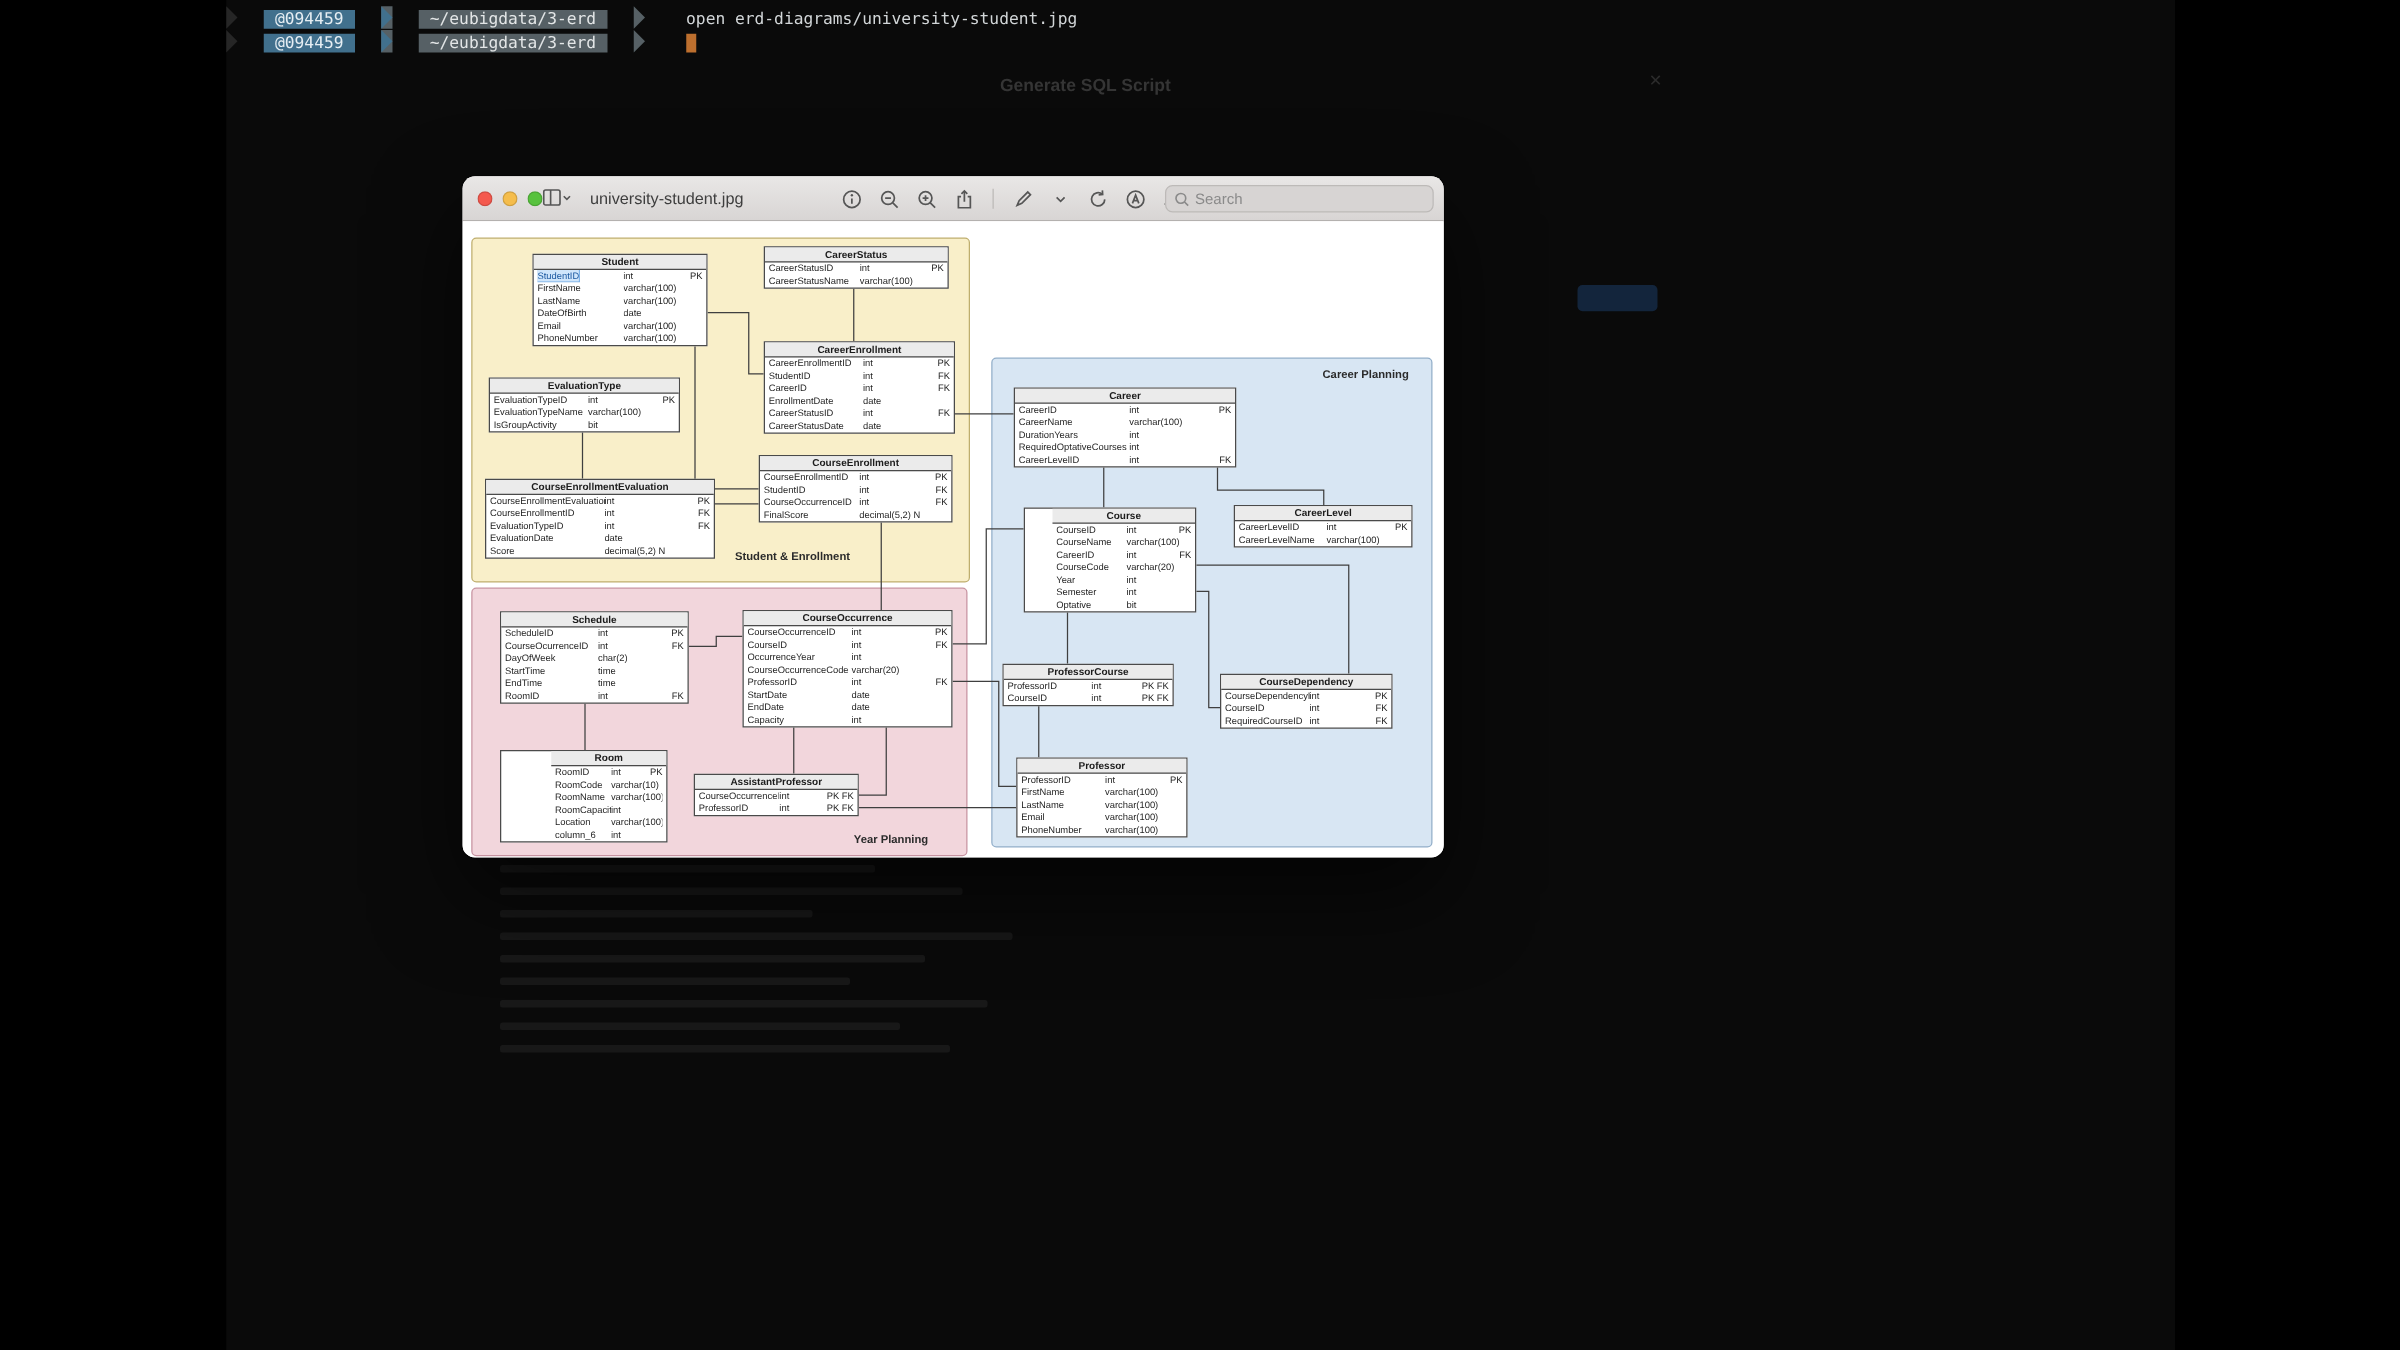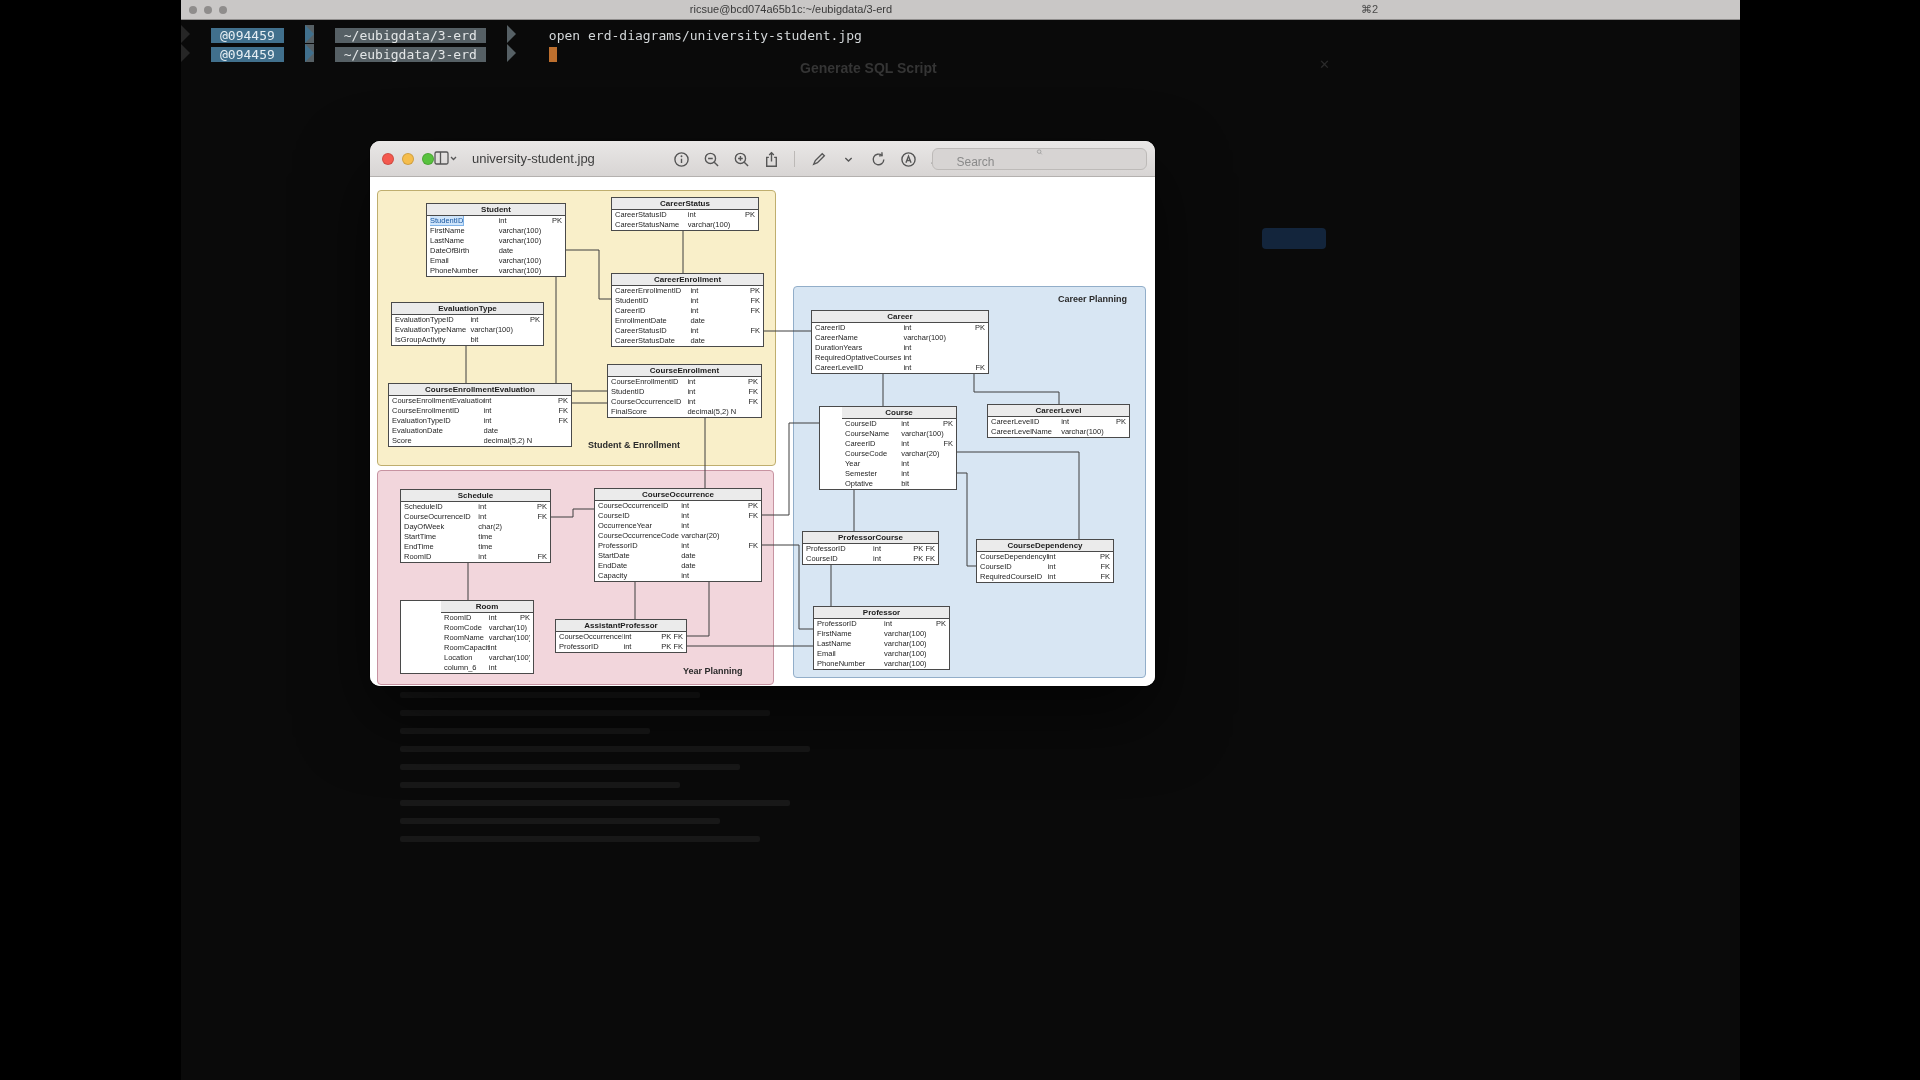--- a/index.html
+++ b/index.html
@@ -35,21 +35,21 @@
   .preview-window { position:absolute; left:370px; top:141px; width:785px; height:545px; border-radius:10px; background:#fff;
     box-shadow:0 30px 70px rgba(0,0,0,0.6), 0 0 0 1px rgba(0,0,0,0.3); overflow:hidden; }
   .pv-titlebar { position:relative; height:36px; background:linear-gradient(#e9e7e6,#d8d5d4); border-bottom:1px solid #b4b1af; }
   .pv-lights { position:absolute; left:12px; top:12px; display:flex; gap:8px; }
   .pv-light { width:12px; height:12px; border-radius:50%; border:0.5px solid rgba(0,0,0,0.15); }
   .pv-sidebar-icon { position:absolute; left:64px; top:9px; }
   .pv-title { position:absolute; left:102px; top:10px; font-size:13px; color:#3e3e3e; white-space:nowrap; }
   .pv-icons { position:absolute; left:302px; top:9px; display:flex; gap:12px; align-items:center; }
   .pv-icons .sep { width:1px; height:16px; background:#bcb9b7; margin:0 2px; }
   .pv-icon { width:18px; height:18px; display:flex; align-items:center; justify-content:center; }
-  .pv-search { position:absolute; right:8px; top:7px; width:215px; height:22px; background:#d7d4d3; border:1px solid #bdbab8; border-radius:6px; display:flex; align-items:center; padding:0 6px;flex-direction:column; }
+  .pv-search { position:absolute; right:8px; top:7px; width:215px; height:22px; background:#d7d4d3; border:1px solid #bdbab8; border-radius:6px; display:flex; align-items:center; padding:0 6px; }
   .pv-search input { border:none; outline:none; background:transparent; font-size:12px; color:#555; width:170px; margin-left:4px; font-family:"Liberation Sans",sans-serif; }
   .pv-search input::placeholder { color:#8a8a8a; }
 
   .pv-content { position:absolute; left:0; top:36px; width:785px; height:509px; background:#fff; }
   #erd-canvas { position:relative; width:785px; height:509px; }
 
   
   .erd-region { position:absolute; border:1px solid; border-radius:4px; }
   .erd-region-label { position:absolute; font-size:9px; font-weight:bold; color:#2b2b2b; white-space:nowrap; }
   #erd-lines { position:absolute; left:0; top:0; }
@@ -59,29 +59,20 @@
   .erd-row { display:flex; height:10px; line-height:10px; font-size:7.5px; color:#1f1f1f; padding:0 3px; }
   .erd-field { width:52%; white-space:nowrap; overflow:hidden; }
   .erd-type { flex:1; white-space:nowrap; overflow:hidden; }
   .erd-key { text-align:right; white-space:nowrap; }
   .erd-field .hl { background:#cfe5fb; color:#1a57a0; outline:1px solid #7fb3e8; }
 </style>
 </head>
 <body>
 
 <div class="terminal-window">
-  <div class="terminal-titlebar">
-    <div class="tt-dots">
-      <span class="tt-dot"></span>
-      <span class="tt-dot"></span>
-      <span class="tt-dot"></span>
-    </div>
-    <span class="tt-title">ricsue@bcd074a65b1c:~/eubigdata/3-erd</span>
-    <span class="tt-shortcut">⌘2</span>
-  </div>
 
   <div class="term-body">
     <div class="term-line">
       <span class="pl-start"></span>
       <span class="pl-seg pl-user">@094459</span>
       <span class="pl-arrow-user"></span>
       <span class="pl-seg pl-path">~/eubigdata/3-erd</span>
       <span class="pl-arrow-path"></span>
       <span class="term-command">open erd-diagrams/university-student.jpg</span>
     </div>

